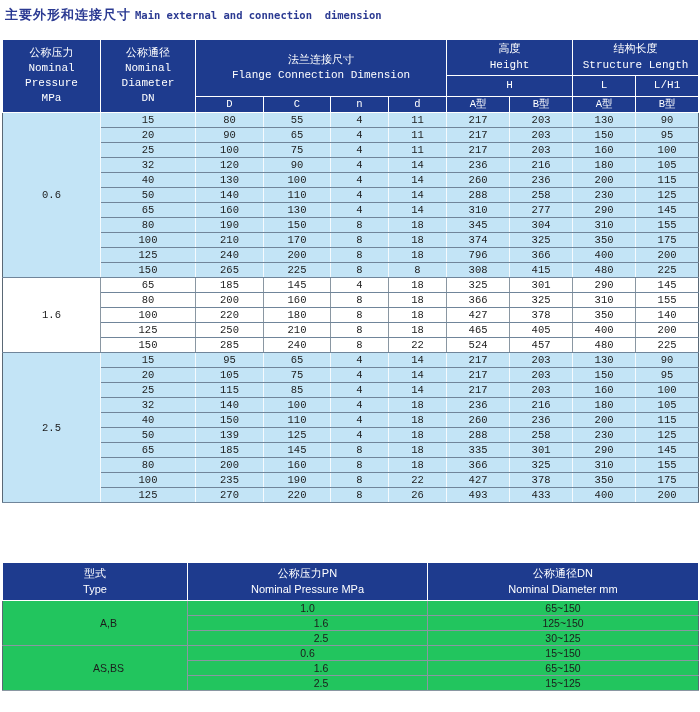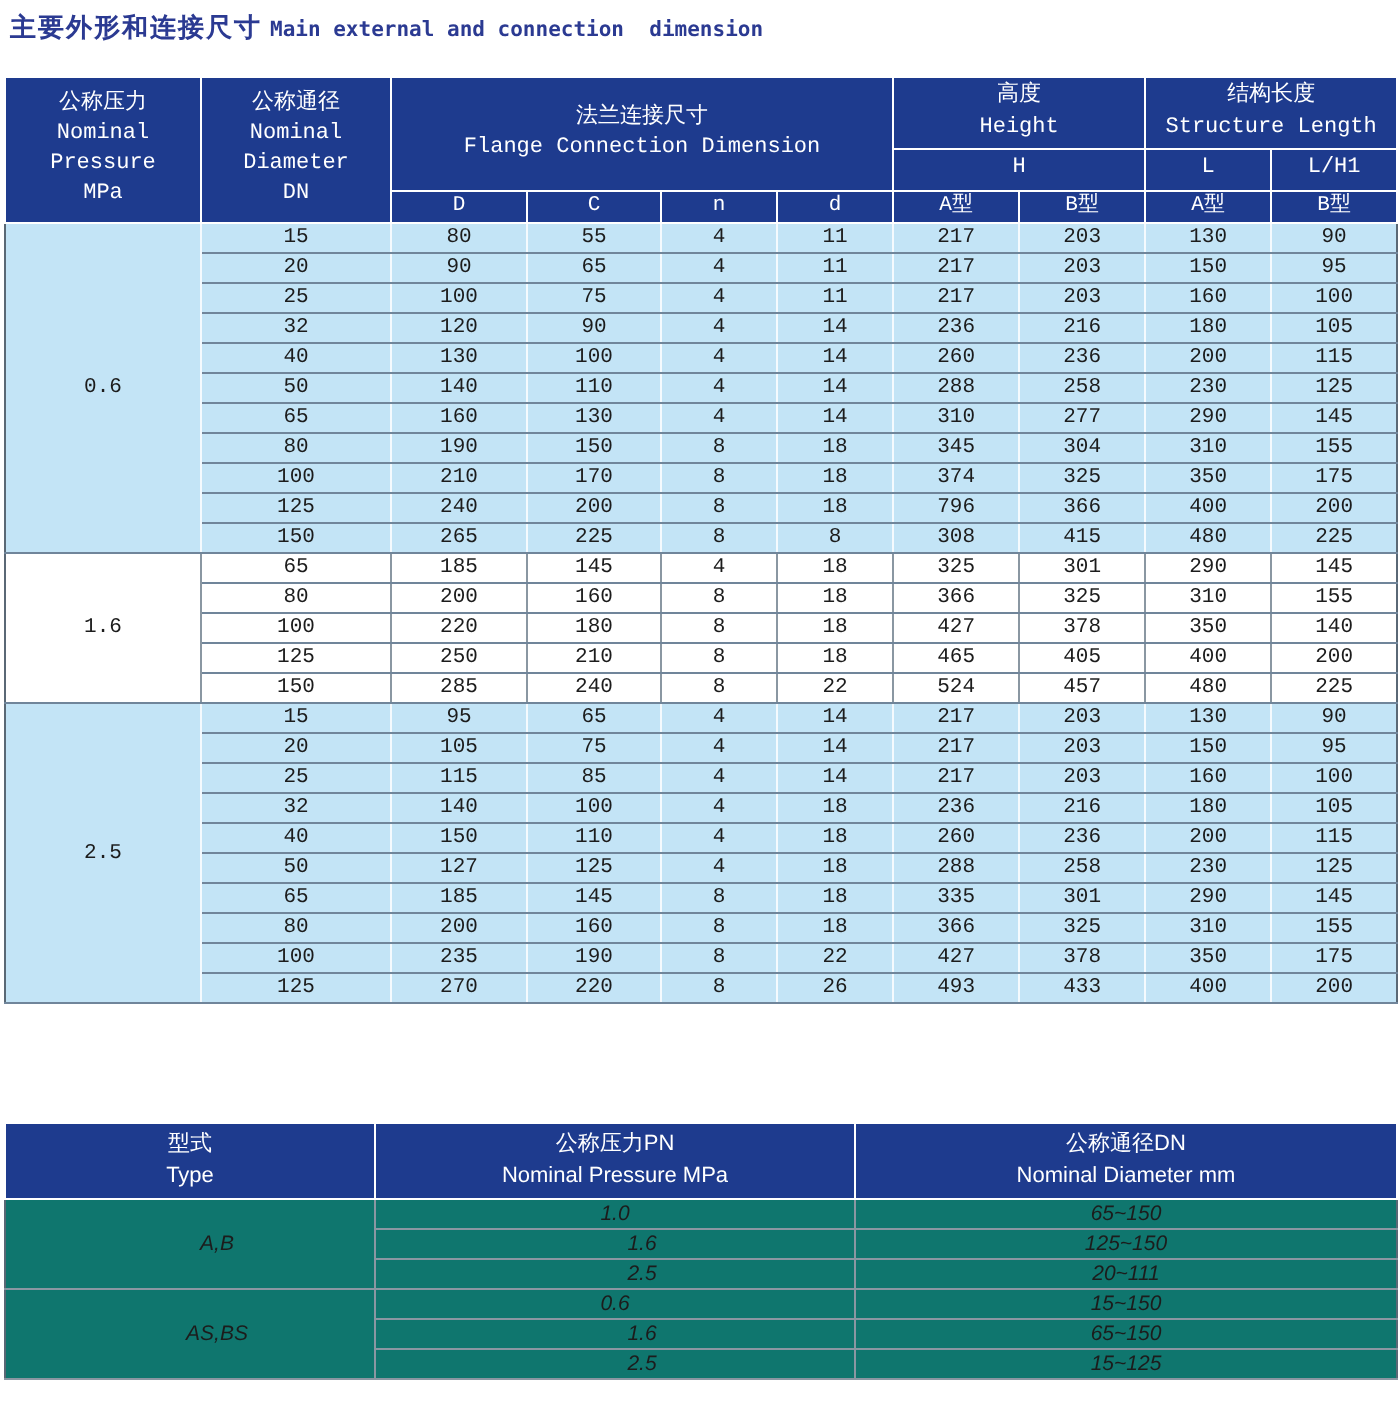--- a/index.html
+++ b/index.html
@@ -39,21 +39,21 @@
   .main td { border-top: 1px solid #70859a; border-bottom: 1px solid #70859a; }
   tr.sec-blue td { background: #c3e4f6; border-left: 1px solid #f4fafe; border-right: 1px solid #f4fafe; }
   tr.sec-white td { background: #ffffff; border-left: 1px solid #8a97a2; border-right: 1px solid #8a97a2; }
   .main td:first-child { border-left-color: #5a6875; }
   .main td:last-child { border-right-color: #5a6875; }
   .main td.pressure-cell { font-size: 10.5px; }
 
   
   .type-table { width: 696px; margin: 59px 0 0 2px; border: 1px solid #84cc16; }
   .type-table thead th { height: 38px; }
-  .type-table td { background: #0f766e; border: 1px solid #8a97a2; height: 14px; font-style: italic; }
+  .type-table td { background: #22c55e; border: 1px solid #8a97a2; height: 14px; }
   .type-table td:first-child { border-left-color: #5a6875; padding-left: 27px; }
   .type-table td:last-child { border-right-color: #5a6875; }
 </style>
 </head>
 <body>
 
 <div class="page">
 
   <div class="title-bar">
     <span class="title-zh">主要外形和连接尺寸</span><span class="title-en">Main external and connection  dimension</span>
@@ -335,21 +335,21 @@
           <td>110</td>
           <td>4</td>
           <td>18</td>
           <td>260</td>
           <td>236</td>
           <td>200</td>
           <td>115</td>
         </tr>
         <tr class="sec-blue">
           <td>50</td>
-          <td>127</td>
+          <td>139</td>
           <td>125</td>
           <td>4</td>
           <td>18</td>
           <td>288</td>
           <td>258</td>
           <td>230</td>
           <td>125</td>
         </tr>
         <tr class="sec-blue">
           <td>65</td>
@@ -419,21 +419,21 @@
           <td rowspan="3">A,B</td>
           <td>1.0</td>
           <td>65~150</td>
         </tr>
         <tr>
           <td>1.6</td>
           <td>125~150</td>
         </tr>
         <tr>
           <td>2.5</td>
-          <td>20~111</td>
+          <td>30~125</td>
         </tr>
         <tr>
           <td rowspan="3">AS,BS</td>
           <td>0.6</td>
           <td>15~150</td>
         </tr>
         <tr>
           <td>1.6</td>
           <td>65~150</td>
         </tr>

